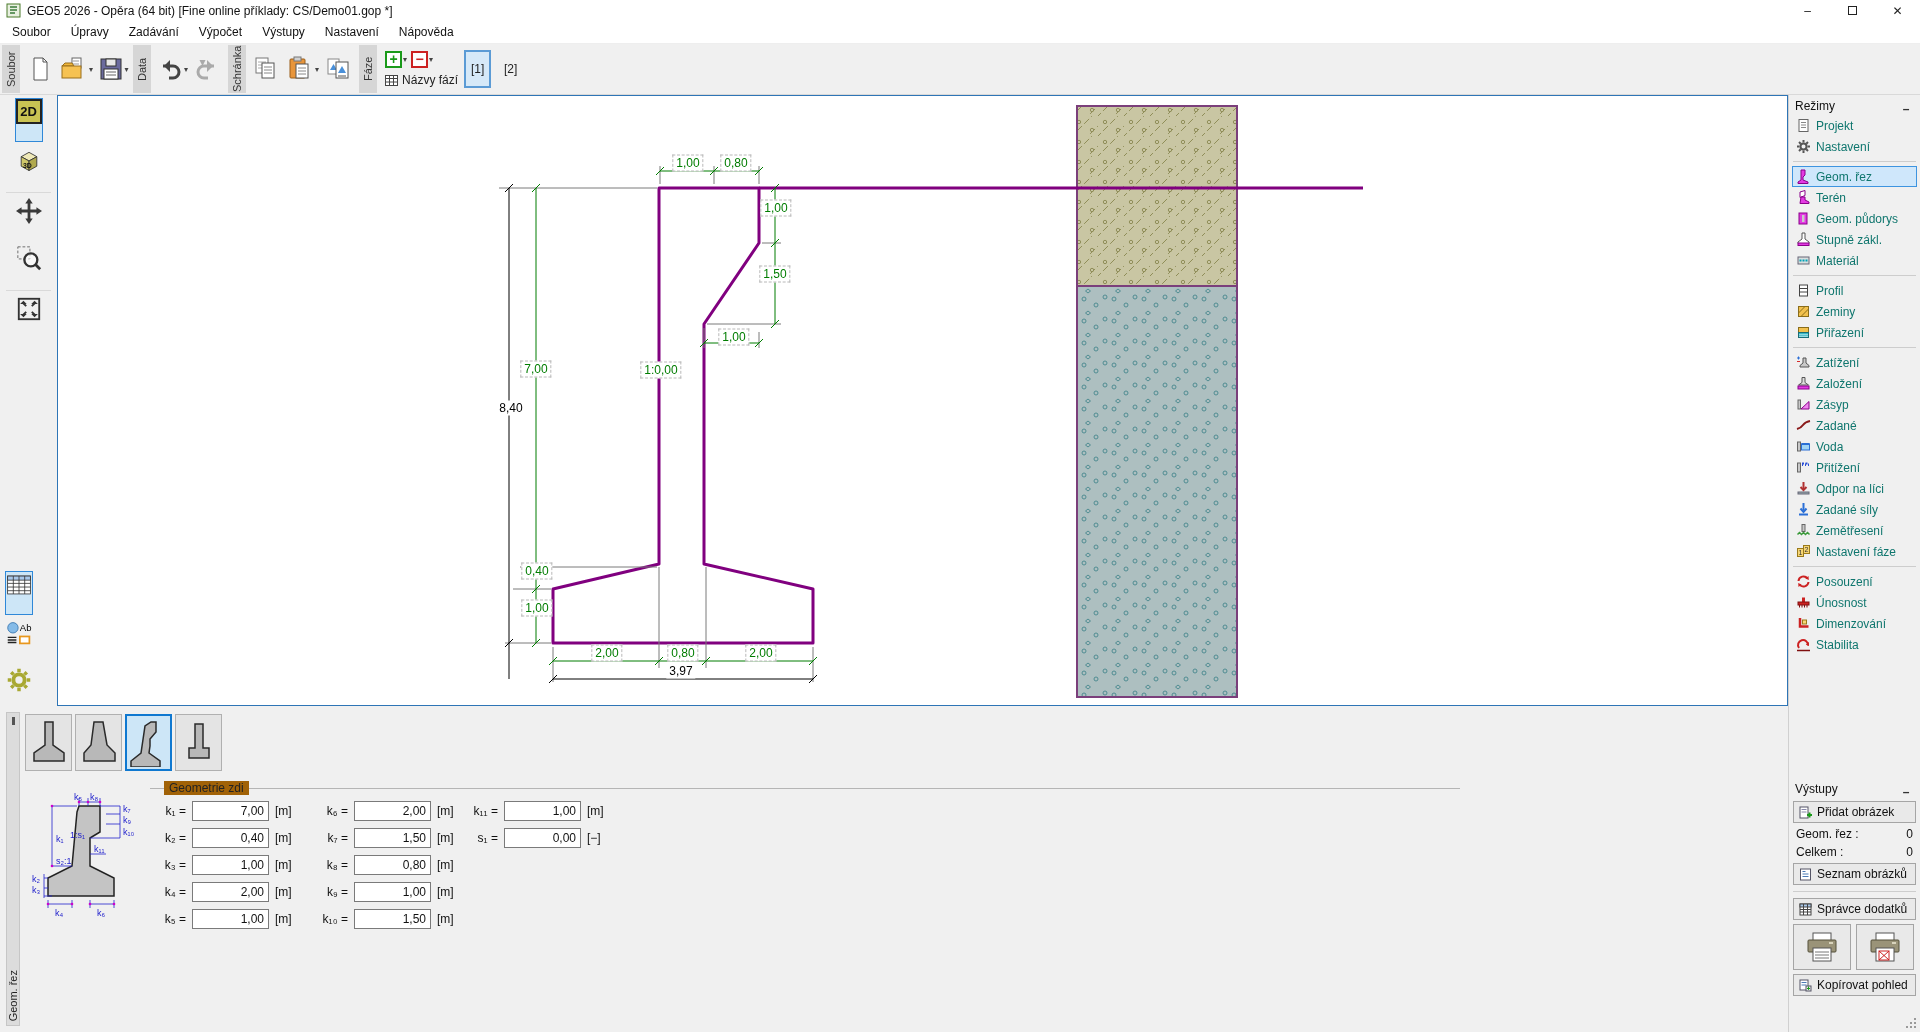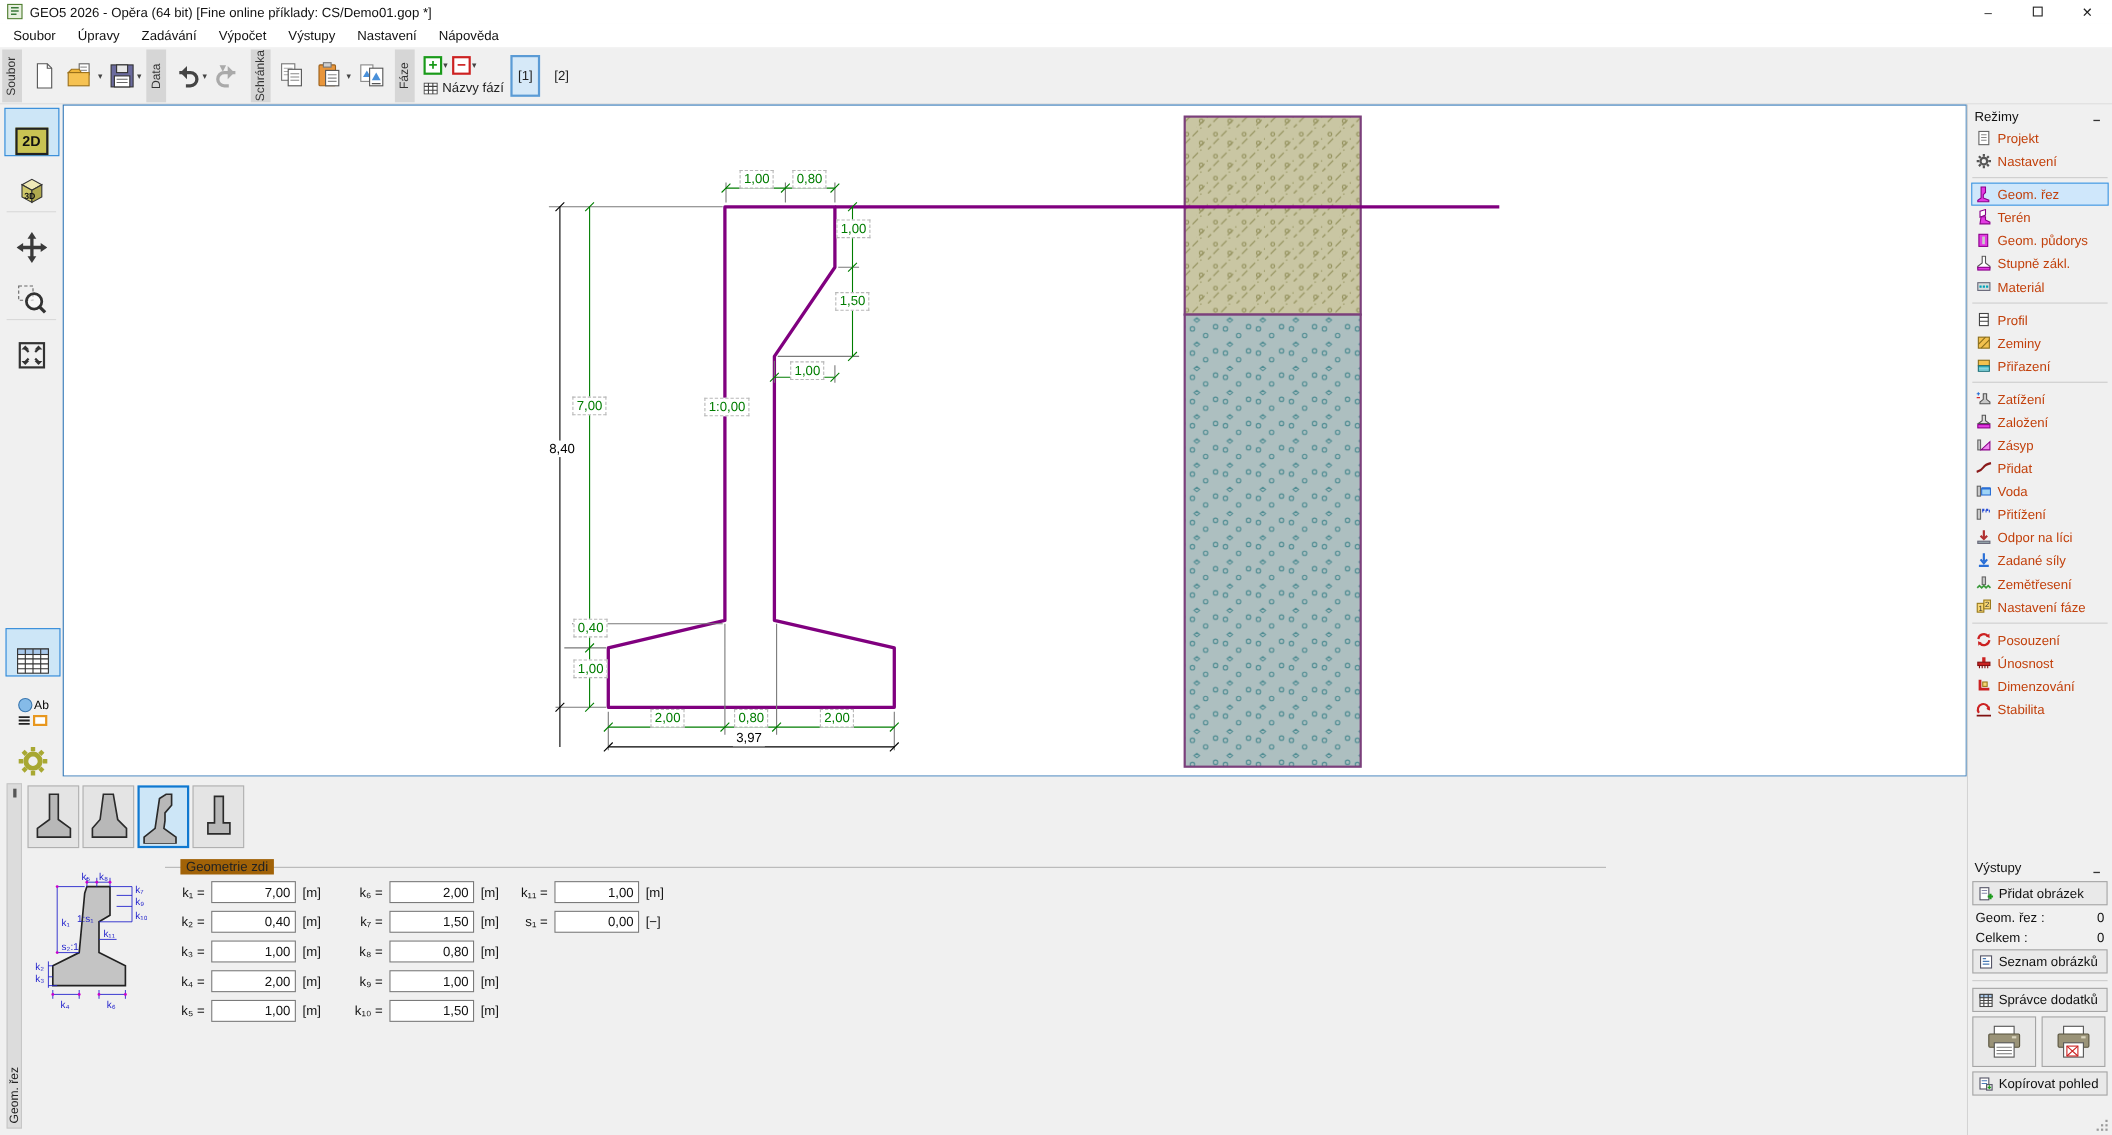--- a/index.html
+++ b/index.html
@@ -27,37 +27,37 @@
   .phase-block { display:flex; flex-direction:column; justify-content:center; height:48px; margin-left:2px; flex:none; }
   .pm-row { display:flex; align-items:center; height:22px; }
   .pmbtn { width:17px; height:17px; border:2px solid #1a9a1a; color:#1a9a1a; font-weight:bold; display:flex; align-items:center; justify-content:center; background:#fff; font-size:14px; line-height:1; margin-left:4px; }
   .pmbtn.red { border-color:#cc2222; color:#cc2222; }
   .names-row { display:flex; align-items:center; gap:4px; height:20px; margin-left:4px; color:#222; }
   .phase-tab { width:27px; height:38px; display:flex; align-items:center; justify-content:center; margin-left:6px; color:#222; }
   .phase-tab.active { background:#d6e9f8; border:2px solid #5b9bd5; }
 
   
   #left-sidebar { position:absolute; left:0; top:95px; width:57px; height:611px; background:#f0f0f0; }
-  .lsbtn { width:50px; height:44px; margin:3px auto; display:flex; align-items:flex-end; justify-content:center; border:1px solid transparent; }
+  .lsbtn { width:28px; height:44px; margin:3px auto; display:flex; align-items:flex-start; justify-content:center; border:1px solid transparent; }
   .lsbtn.sel { background:#cde6f7; border:1px solid #2f88d8; }
   .lsep { height:1px; background:#d9d9d9; margin:3px 6px; }
   .icon2d { width:30px; height:25px; background:#c9c353; border:2px solid #222; color:#111; font-weight:bold; font-size:13px; display:flex; align-items:center; justify-content:center; }
 
   
   #canvas { position:absolute; left:57px; top:95px; width:1731px; height:611px; background:#fff; border:1px solid #2e75b6; }
   #canvas svg.draw { position:absolute; left:0; top:0; }
   .dim { position:absolute; transform:translate(-50%,-50%); font-size:12px; line-height:13px; padding:1px 3px; white-space:nowrap; }
   .dgreen { color:#007d00; background:#fff; border:1px dashed #b8b8b8; }
   .dblack { color:#000; background:#fff; }
 
   
   #right-panel { position:absolute; left:1788px; top:95px; width:132px; height:937px; background:#f0f0f0; border-left:1px solid #d0d0d0; }
   .phead { display:flex; align-items:center; justify-content:space-between; padding:4px 6px 2px 6px; color:#111; }
   .pmin { width:16px; height:14px; display:flex; align-items:flex-end; justify-content:center; color:#333; font-weight:bold; line-height:8px; }
-  .mi { display:flex; align-items:center; height:21px; padding:0 3px; gap:5px; margin:0 3px; color:#c2410c; border:1px solid transparent; }
+  .mi { display:flex; align-items:center; height:21px; padding:0 3px; gap:5px; margin:0 3px; color:#0f766e; border:1px solid transparent; }
   .mi.sel { background:#cfe7fb; border:1px solid #3d94e0; }
   .mi svg { width:15px; height:15px; flex:none; }
   .msep { height:1px; background:#cdcdcd; margin:4px 4px; }
 
   #outputs { position:absolute; left:0; top:683px; width:131px; }
   .obtn { display:flex; align-items:center; gap:5px; margin:3px 4px; height:22px; border:1px solid #a5a5a5; background:#e9e9e9; padding:0 5px; color:#111; white-space:nowrap; }
   .ocount { display:flex; justify-content:space-between; margin:4px 7px; color:#111; }
   .osep { height:1px; background:#cdcdcd; margin:6px 4px; }
   .printrow { display:flex; gap:5px; margin:4px 4px; }
   .printbtn { width:58px; height:46px; border:1px solid #a5a5a5; background:#e9e9e9; display:flex; align-items:center; justify-content:center; }
@@ -443,21 +443,21 @@
     <svg viewBox="0 0 15 15">
         <rect x="2" y="3" width="2.5" height="9" fill="#c9c9c9" stroke="#666"></rect>
         <path d="M5,12 L13,4.5 L13,12 Z" fill="#ef86ef" stroke="#8a008a"></path>
       </svg>
     <span>Zásyp</span>
   </div>
   <div class="mi">
     <svg viewBox="0 0 15 15">
         <path d="M1,11 q4,-1 6,-4 t7,-4" fill="none" stroke="#8a1a1a" stroke-width="2"></path>
       </svg>
-    <span>Přidat</span>
+    <span>Zadané</span>
   </div>
   <div class="mi">
     <svg viewBox="0 0 15 15">
         <rect x="1.5" y="3" width="3" height="9" fill="#c9c9c9" stroke="#666"></rect>
         <rect x="5.5" y="5" width="8" height="6" fill="#9fd4f5" stroke="#2a6fd6"></rect>
         <path d="M5.5 5h8" stroke="#2a6fd6" stroke-width="2" fill="none"></path>
       </svg>
     <span>Voda</span>
   </div>
   <div class="mi">

